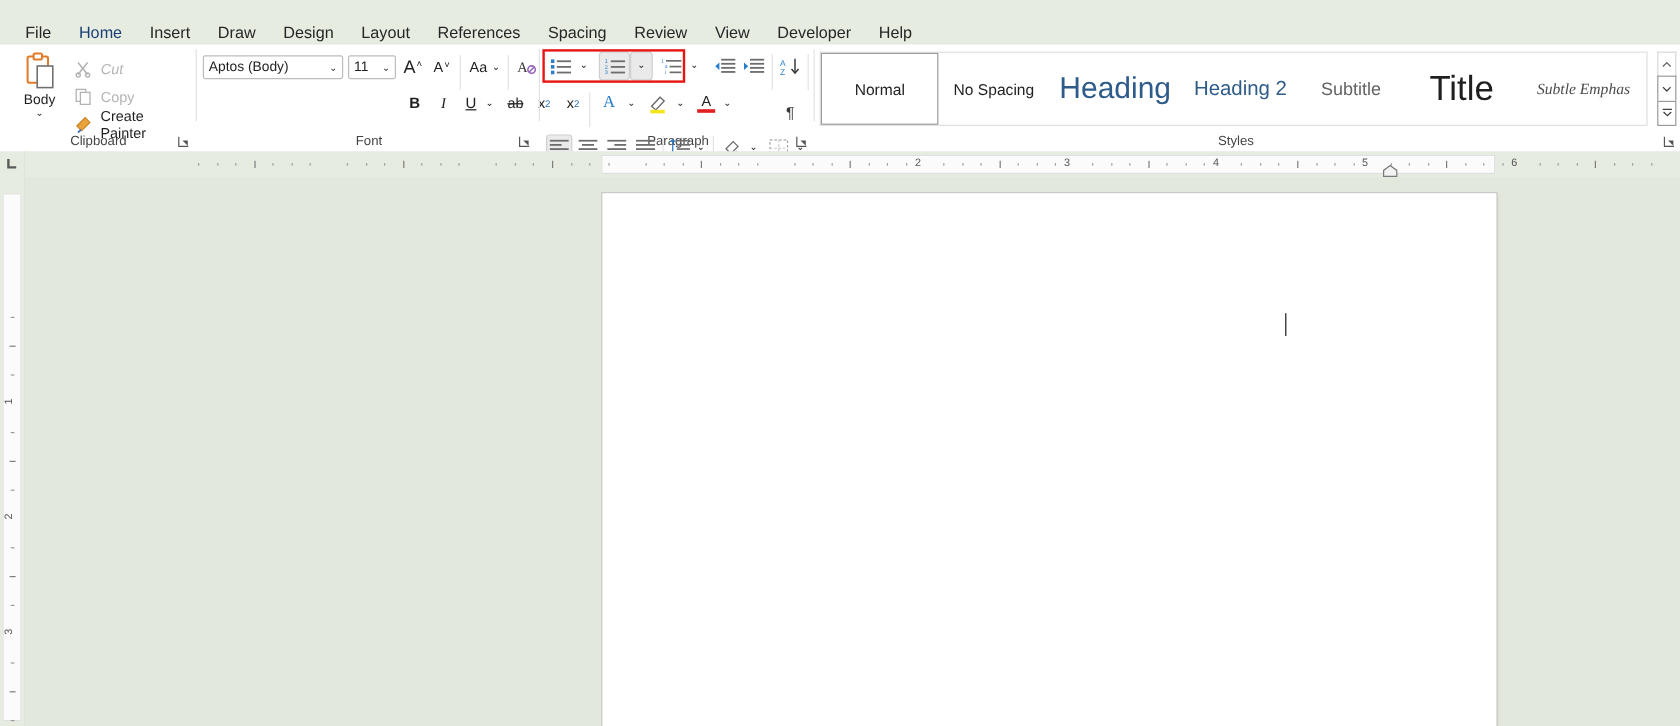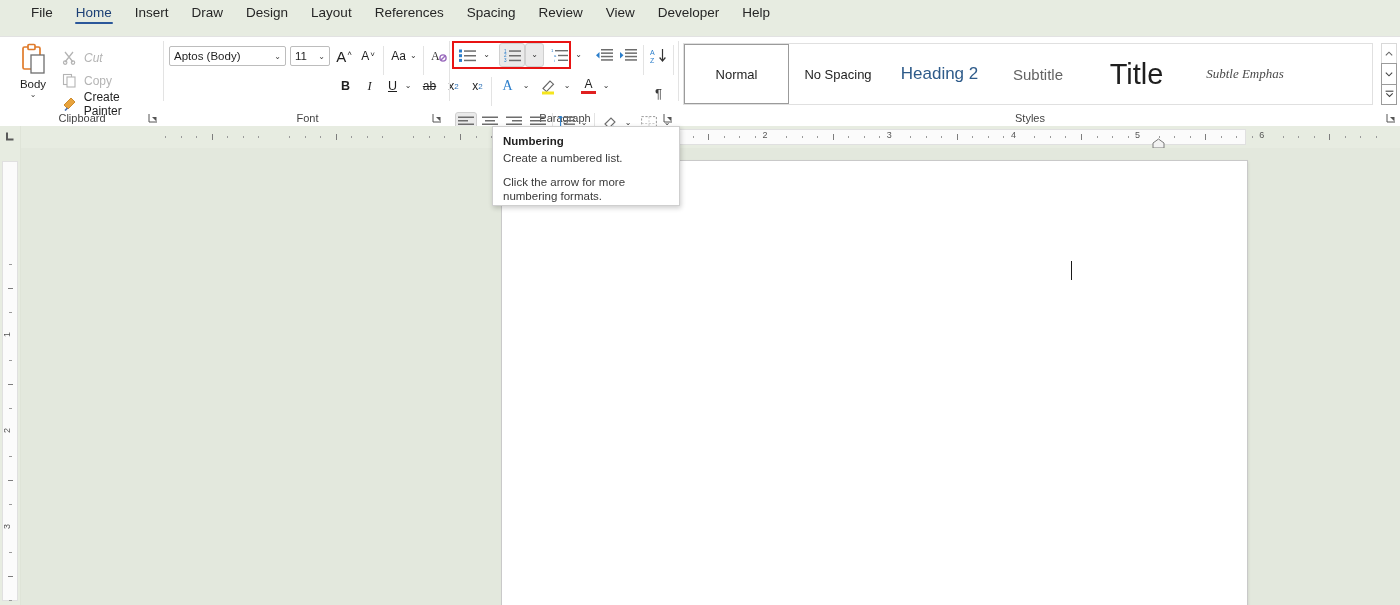--- a/index.html
+++ b/index.html
@@ -6,21 +6,21 @@
   body{
     width:1400px;height:605px;overflow:hidden;
     font-family:"Liberation Sans", sans-serif;
     background:#e6ebe0;
     -webkit-font-smoothing:antialiased;
   }
   .app{position:relative;width:1400px;height:605px;}
 
   
   .tabbar{position:absolute;left:0;top:0;width:1400px;height:40px;background:#e7ece1;}
-  .tabs{display:flex;align-items:flex-start;height:40px;padding-left:20px;}
+  .tabs{display:flex;align-items:flex-end;height:40px;padding-left:10px;}
   .tab{
     position:relative;font-size:13.5px;color:#262626;
     padding:5px 11px;margin-right:1px;cursor:default;white-space:nowrap;
   }
   .tab.active{color:#1b3f75;font-weight:400;}
   .tab.active:after{
     content:"";position:absolute;left:10px;right:10px;bottom:1px;height:2px;
     background:#2b579a;border-radius:1px;
   }
 
@@ -457,20 +457,23 @@
         <span class="caret">⌄</span>
       </div>
 
     <div class="grp" id="g-styles">
       <div class="stylegal" id="styles-host">
           <div class="sitem sel" style="width: 105px; font-size: 13px; color: rgb(31, 31, 31); font-style: normal; font-family: &quot;Liberation Sans&quot;, sans-serif;">
             <span>Normal</span>
           </div>
           <div class="sitem" style="width: 98px; font-size: 13px; color: rgb(31, 31, 31); font-style: normal; font-family: &quot;Liberation Sans&quot;, sans-serif;">
             <span>No Spacing</span>
+          </div>
+          <div class="sitem" style="width: 118px; font-size: 25px; color: rgb(46, 91, 138); font-style: normal; font-family: &quot;Liberation Sans&quot;, sans-serif;">
+            <span>Heading</span>
           </div>
           <div class="sitem" style="width: 105px; font-size: 17px; color: rgb(46, 91, 138); font-style: normal; font-family: &quot;Liberation Sans&quot;, sans-serif;">
             <span>Heading 2</span>
           </div>
           <div class="sitem" style="width: 92px; font-size: 15px; color: rgb(99, 99, 99); font-style: normal; font-family: &quot;Liberation Sans&quot;, sans-serif;">
             <span>Subtitle</span>
           </div>
           <div class="sitem" style="width: 105px; font-size: 29px; color: rgb(31, 31, 31); font-style: normal; font-family: &quot;Liberation Sans&quot;, sans-serif;">
             <span>Title</span>
           </div>
@@ -612,20 +615,14 @@
         <path d="M3 2.5 V10.5 H10.5 V8.5 H5 V2.5 Z" fill="#5a5a5a"></path>
       </svg>
   </div>
 
   <div class="canvas">
     <div class="page">
       <div class="caret-doc"></div>
     </div>
   </div>
 
-  <div class="tooltip">
-    <div class="tt-title">Numbering</div>
-    <div class="tt-body">Create a numbered list.</div>
-    <div class="tt-body2">Click the arrow for more</div>
-    <div class="tt-body">numbering formats.</div>
-  </div>
 
 </div>
 
 </body></html>

